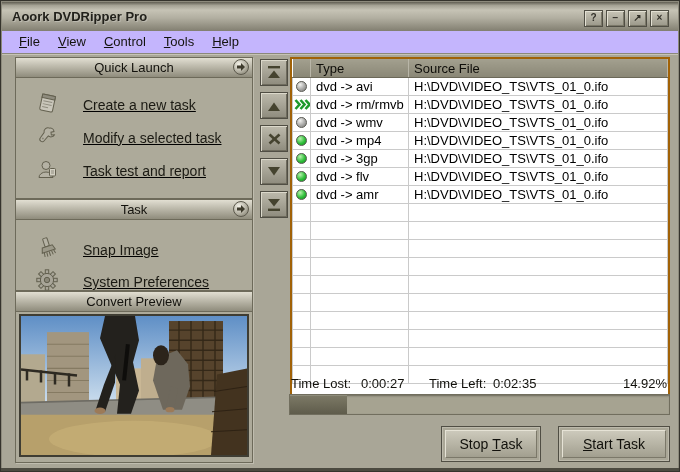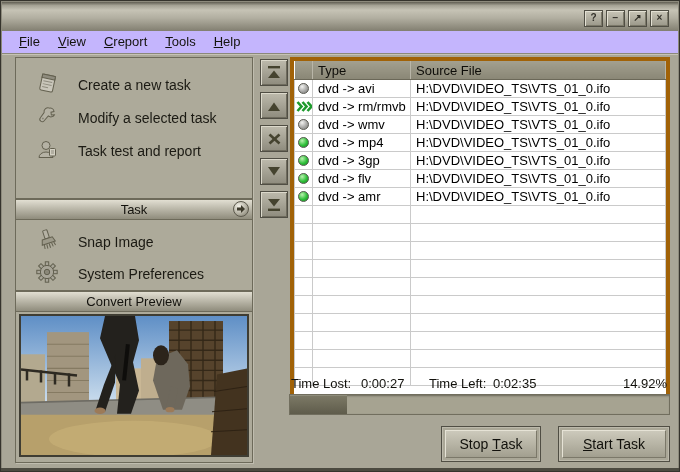--- a/index.html
+++ b/index.html
@@ -24,38 +24,38 @@
   .mi u{text-underline-offset:1px;}
 
   
   .panel{position:absolute;left:14px;width:236px;background:#adaa9a;border:1px solid #6d6a5a;
     box-shadow:1px 1px 0 rgba(236,233,222,.35);}
   .panel-header{height:19px;line-height:19px;text-align:center;font-size:13px;color:#13120d;position:relative;
     background:linear-gradient(180deg,#e2dfd2 0%,#c0bdaf 40%,#8f8c7c 100%);border-bottom:1px solid #6d6a5a;}
   .arrow-btn{position:absolute;right:3px;top:1px;width:16px;height:16px;border-radius:50%;
     background:radial-gradient(circle at 35% 30%,#f4f2e8,#b5b2a4 55%,#767363);border:1px solid #5c594c;
     display:flex;align-items:center;justify-content:center;box-sizing:border-box;}
-  .side-item{display:flex;align-items:center;gap:20px;padding-left:20px;}
+  .side-item{display:flex;align-items:center;gap:25px;padding-left:20px;text-decoration:underline;}
   .side-label{font-size:14px;color:#1b1a13;}
   .ql-item{height:33px;} .tool-item{height:32px;}
   #panel-quick{top:56px;height:140px;} #panel-quick .items{padding-top:10px;}
-  #panel-tool{top:198px;height:90px;} #panel-tool .items{padding-top:6px;}
+  #panel-tool{top:198px;height:90px;} #panel-tool .items{padding-top:14px;}
   #panel-preview{top:290px;height:170px;}
   .preview-frame{position:absolute;left:3px;right:3px;top:22px;bottom:5px;border:2px solid #3f3d33;background:#000;}
   .preview-frame svg{display:block;width:100%;height:100%;}
 
   
   .mv{position:absolute;left:259px;width:28px;height:27px;box-sizing:border-box;
     background:linear-gradient(180deg,#bdbaac,#8e8b7d);border:1px solid #504e44;
     box-shadow:inset 1px 1px 0 #dcd9cb,inset -1px -1px 0 #6e6b5d;
     display:flex;align-items:center;justify-content:center;}
 
   
   .tasklist{position:absolute;left:289px;top:56px;width:380px;height:351px;background:#fff;
-    border:4px solid #a16207;box-sizing:border-box;overflow:hidden;}
+    border:2px solid #a16207;box-sizing:border-box;overflow:hidden;}
   table{border-collapse:collapse;table-layout:fixed;width:100%;}
   th{height:18px;background:linear-gradient(180deg,#a3a08f,#8a8776);font-weight:normal;font-size:13px;color:#0e0d09;
     text-align:left;padding:0 0 0 5px;border-right:1px solid #b9b6a8;border-bottom:1px solid #6b6858;}
   td{height:17px;font-size:13px;color:#000;padding:0 0 0 5px;border:1px solid #cacaca;overflow:hidden;white-space:nowrap;}
   td.c-icon{padding:0;text-align:center;}
   .status{display:inline-flex;align-items:center;justify-content:center;width:100%;height:100%;}
   .dot{width:11px;height:11px;border-radius:50%;border:1px solid #5c5c55;box-sizing:border-box;}
   [data-status="idle"] .dot{background:radial-gradient(circle at 35% 30%,#f2f2f0,#a8a8a6 55%,#787874);}
   [data-status="ready"] .dot{background:radial-gradient(circle at 35% 30%,#b9f2ae,#2fbf3a 55%,#128a1e);}
   .chev{display:none;}
@@ -76,37 +76,46 @@
     display:flex;align-items:center;justify-content:center;font-size:14px;color:#12110c;}
   .btn-face span{white-space:pre;}
   #btn-stop{left:440px;width:100px;} #btn-start{left:557px;width:112px;}
 </style>
 </head>
 <body>
 
 <div class="window">
 
   <div class="titlebar">
+    <span class="title-text">Aoork DVDRipper Pro</span>
     <div class="cap-btns">
       <div class="cbtn">?</div>
       <div class="cbtn">−</div>
       <div class="cbtn">↗</div>
       <div class="cbtn">×</div>
     </div>
   </div>
 
   <div class="menubar">
     <span class="mi"><u>F</u><span>ile</span></span>
     <span class="mi"><u>V</u><span>iew</span></span>
-    <span class="mi"><u>C</u><span>report</span></span>
+    <span class="mi"><u>C</u><span>ontrol</span></span>
     <span class="mi"><u>T</u><span>ools</span></span>
     <span class="mi"><u>H</u><span>elp</span></span>
   </div>
 
   <div class="panel" id="panel-quick">
+    <div class="panel-header">
+      <span>Quick Launch</span>
+      <span class="arrow-btn">
+        <svg width="10" height="10" viewBox="0 0 10 10">
+            <path d="M1 3.4 H5 V1 L9 5 5 9 V6.6 H1 z" fill="#3e3b2d"></path>
+          </svg>
+      </span>
+    </div>
     <div class="items">
       <div class="side-item ql-item">
         <span>
           <svg width="22" height="22" viewBox="0 0 22 22">
               <g transform="rotate(12 11 11)">
                 <rect x="5" y="3" width="13" height="16" rx="1.5" fill="#c9c6ba" stroke="#63604f"></rect>
                 <rect x="5" y="3" width="13" height="3.5" fill="#8f8c7e" stroke="#63604f"></rect>
                 <g stroke="#8f8c7e">
                   <line x1="7" y1="9.5" x2="16" y2="9.5"></line>
                   <line x1="7" y1="12.5" x2="16" y2="12.5"></line>

